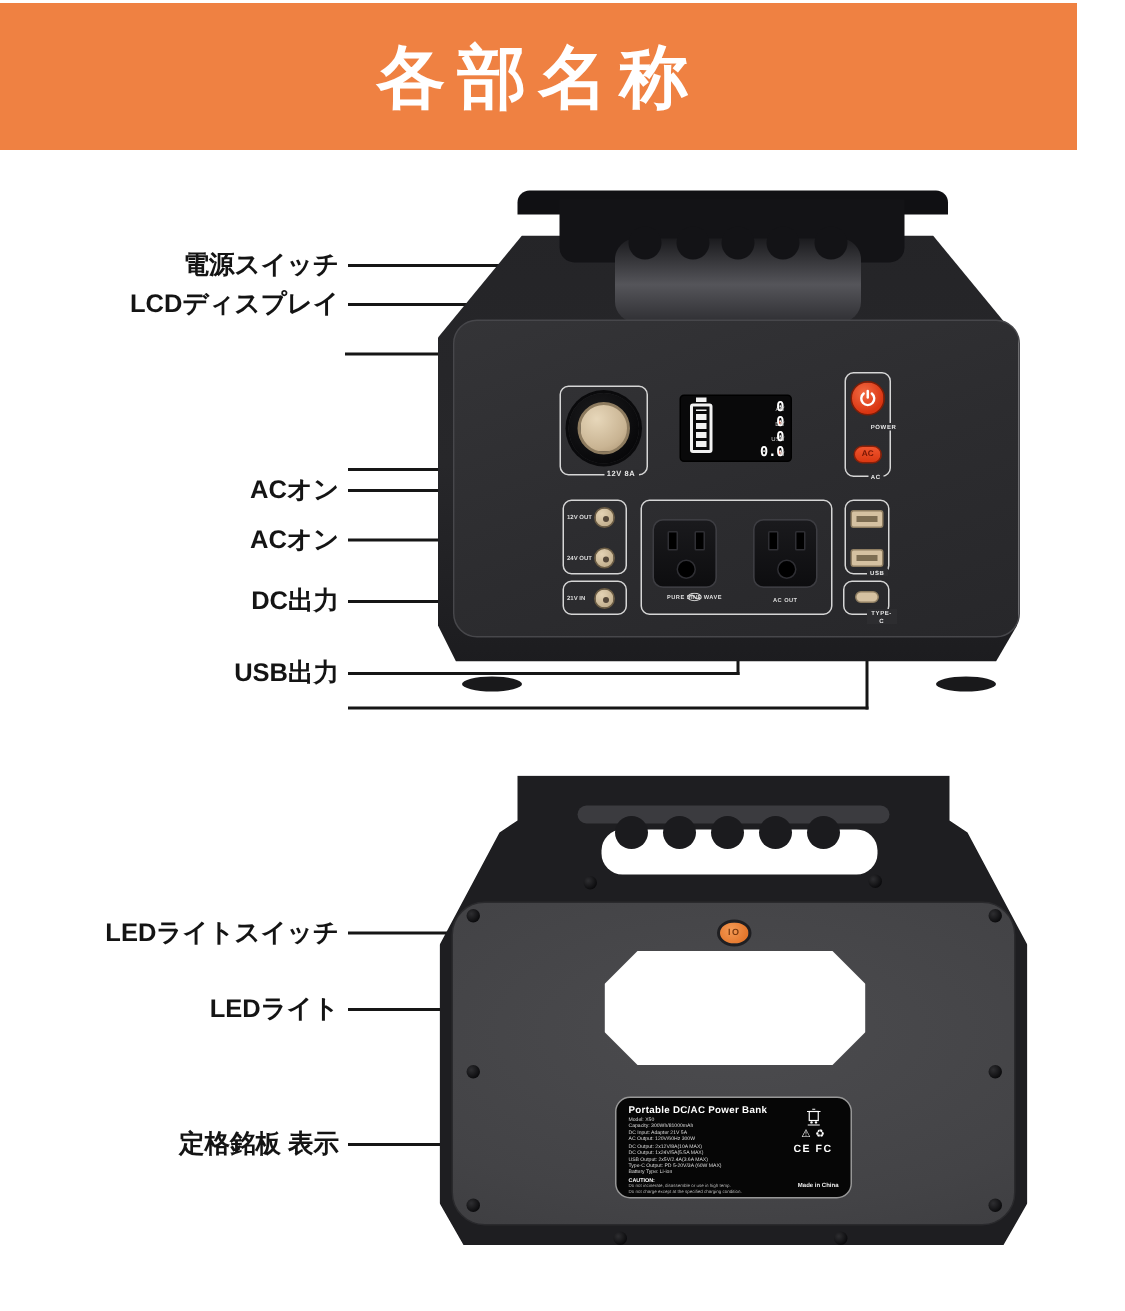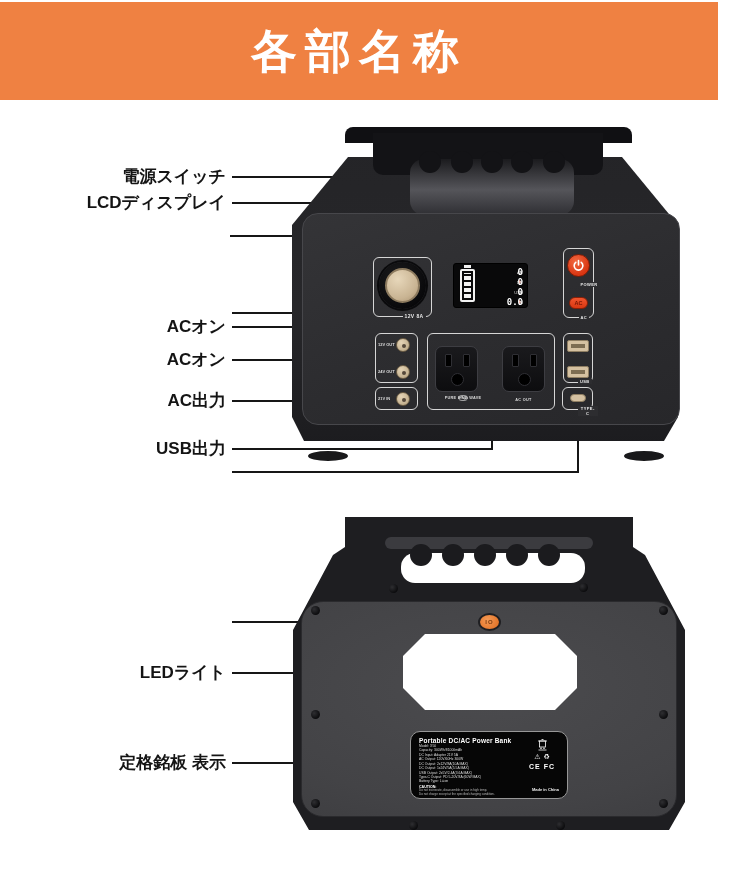--- a/index.html
+++ b/index.html
@@ -118,21 +118,21 @@
 <div class="stage">
 
   <div class="banner">
     <h1>各部名称</h1>
   </div>
 
   <div class="callout" style="top:168px">電源スイッチ</div>
   <div class="callout" style="top:194px">LCDディスプレイ</div>
   <div class="callout" style="top:318px">ACオン</div>
   <div class="callout" style="top:351px">ACオン</div>
-  <div class="callout" style="top:392px">AC出力</div>
+  <div class="callout" style="top:392px">DC出力</div>
   <div class="callout" style="top:440px">USB出力</div>
 
   <div class="lead h" style="left:232px;top:176px;width:350px"></div>
   <div class="lead v" style="left:580px;top:176px;height:78px"></div>
   <div class="lead h" style="left:232px;top:202px;width:261px"></div>
   <div class="lead v" style="left:491px;top:202px;height:62px"></div>
   <div class="lead h" style="left:230px;top:235px;width:174px"></div>
   <div class="lead v" style="left:402px;top:235px;height:33px"></div>
   <div class="lead h" style="left:232px;top:312px;width:333px"></div>
   <div class="lead h" style="left:232px;top:326px;width:349px"></div>
@@ -247,20 +247,21 @@
     <div class="panel-lbl" style="left:152px;top:271px;width:66px;display:flex;gap:2px;align-items:center;justify-content:center">
       <svg width="10" height="6" viewBox="0 0 20 12">
         <ellipse cx="10" cy="6" rx="9" ry="5" fill="none" stroke="#dcdcdc" stroke-width="1.4"></ellipse>
         <path d="M3 6q3.5-5 7 0t7 0" fill="none" stroke="#dcdcdc" stroke-width="1.4"></path>
       </svg>
       <span>PURE SINE WAVE</span>
     </div>
     <div class="panel-lbl" style="left:224px;top:271px;width:43px;text-align:center">AC OUT</div>
   </div>
 
+  <div class="callout" style="top:613px">LEDライトスイッチ</div>
   <div class="callout" style="top:664px">LEDライト</div>
   <div class="callout" style="top:754px">定格銘板 表示</div>
 
   <div class="lead h" style="left:232px;top:621px;width:246px"></div>
   <div class="lead h" style="left:232px;top:672px;width:238px"></div>
   <div class="lead h" style="left:232px;top:762px;width:180px"></div>
 
   <div class="dev" style="left:293px;top:517px;width:392px;height:315px">
     <div class="b-sil"></div>
     <div class="b-griphi"></div>

